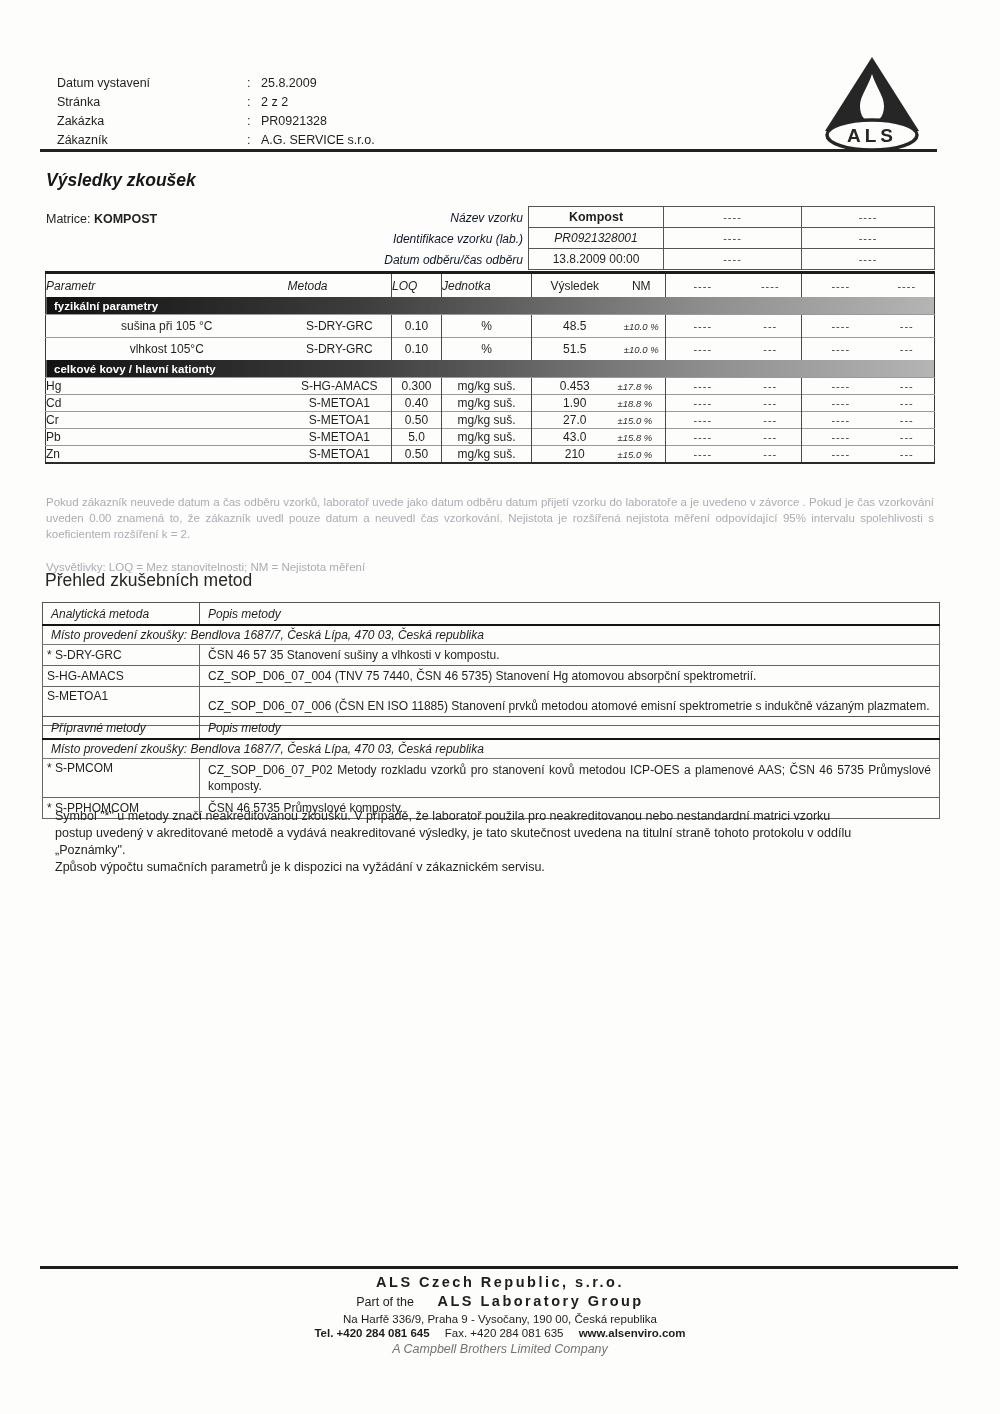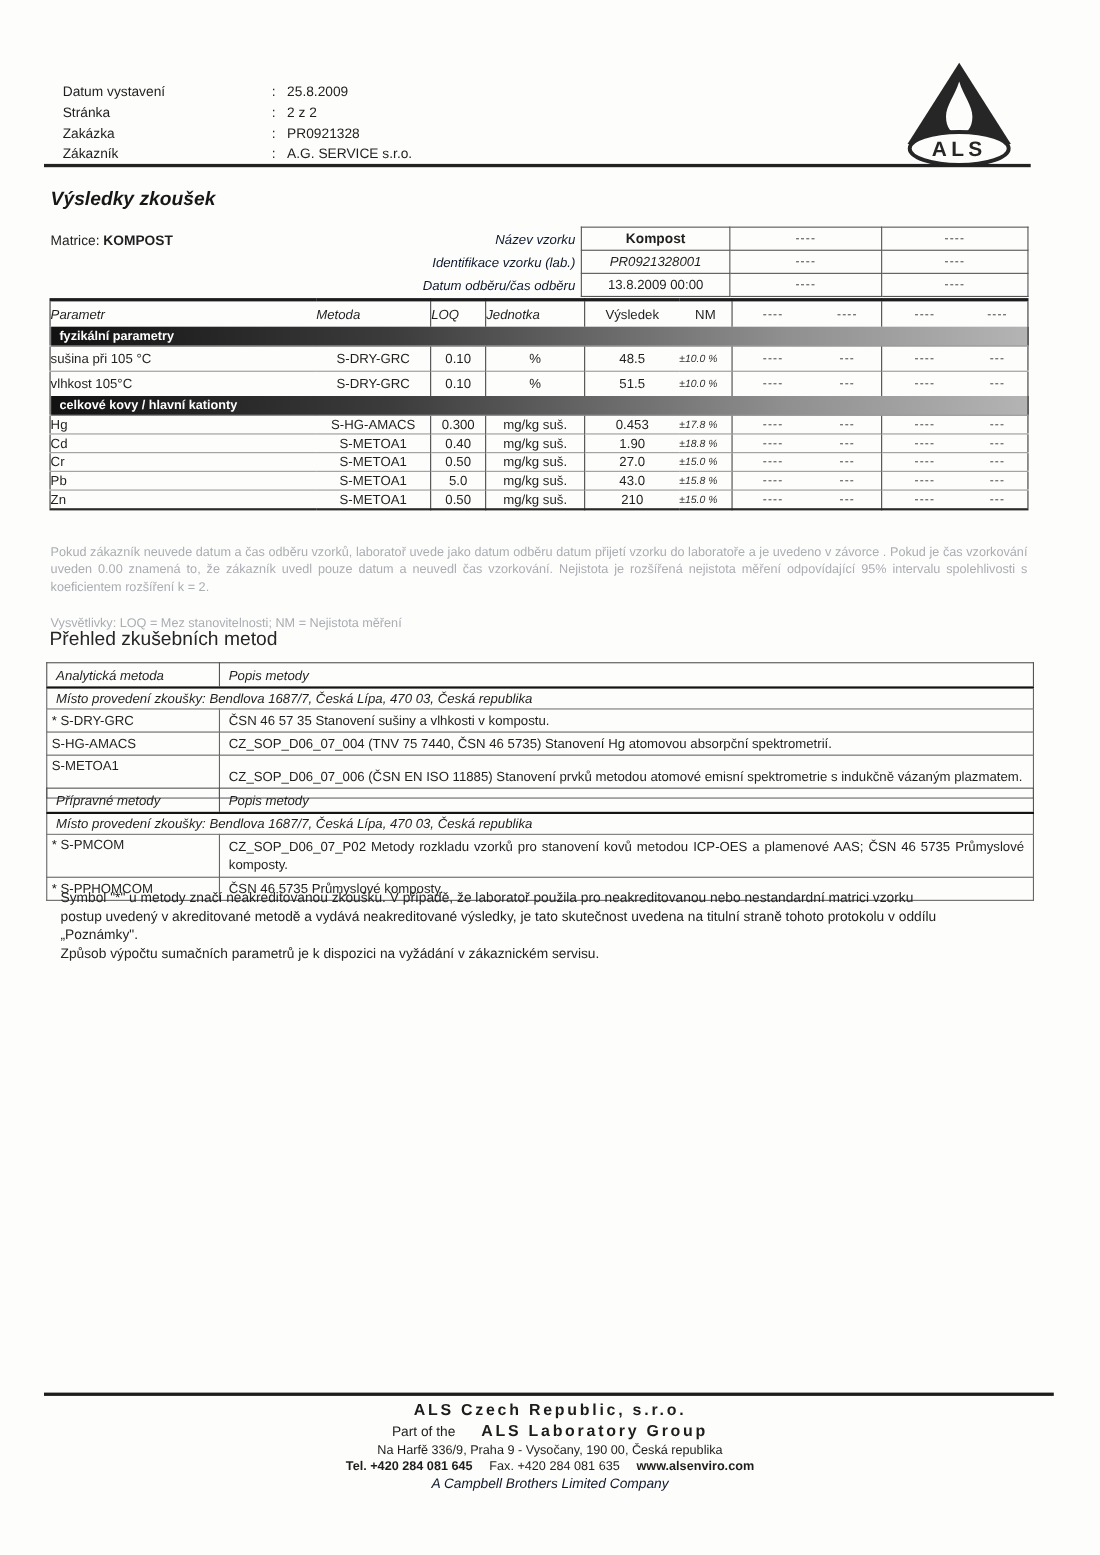--- a/index.html
+++ b/index.html
@@ -33,21 +33,21 @@
     border:1.5px solid #3a3a3a;border-top:3.5px solid #1d1d1d;border-bottom:2.5px solid #2a2a2a;}
   .rtable td,.rtable th{padding:0;font-weight:normal;}
   .rtable thead th{height:23px;vertical-align:middle;}
   .h-ital{font-style:italic;text-align:left;}
   .h-left{text-align:left;padding-left:8px;}
   .h-bold{font-weight:bold;text-align:center;font-style:normal;}
   .bL{border-left:1px solid #4a4a4a;}
   .band td{background:linear-gradient(90deg,#121212 0%,#3c3c3c 35%,#8f8f8f 75%,#b4b4b4 100%);
     color:#fff;font-weight:bold;font-size:11.5px;height:17px;padding-left:8px;}
   .dr td{border-top:1px solid #9a9a9a;}
-  .dr-phys td{height:22px;}
+  .dr-phys td{height:22px;text-align:center;}
   .dr-met td{height:16px;}
   .c-param{font-weight:bold;padding-left:8px;font-size:12px;}
   .c-met{text-align:center;}
   .c-loq{text-align:center;}
   .c-jed{text-align:center;}
   .c-res{text-align:center;font-weight:bold;}
   .c-nm{font-size:9.5px;color:#2e2e2e;text-align:left;padding-left:2px;font-style:italic;}
   .c-dash{text-align:center;}
   
   .notes{position:absolute;top:494px;left:46px;width:888px;color:#aaadb2;
@@ -73,21 +73,21 @@
   
   .frule{position:absolute;top:1266px;left:40px;width:918px;height:2.5px;background:#1c1c1c;}
   .footer{position:absolute;top:1274px;left:0;width:1000px;text-align:center;color:#1d1d1d;}
   .f-co{font-size:14.5px;font-weight:bold;letter-spacing:2.5px;}
   .f-grp-line{margin-top:3px;font-size:12.5px;}
   .f-grp{font-size:14.5px;font-weight:bold;letter-spacing:2.5px;margin-left:20px;}
   .f-addr{margin-top:4px;font-size:11.5px;}
   .f-contact{margin-top:2px;font-size:11.5px;}
   .f-contact .seg{margin:0 6px;}
   .f-b{font-weight:bold;}
-  .f-tag{margin-top:3px;font-size:12.5px;font-style:italic;color:#0f172a;}
+  .f-tag{margin-top:3px;font-size:12.5px;font-style:italic;color:#737373;}
 </style>
 </head>
 <body>
 
 <div class="page">
 
   <div class="hfields">
     <div class="hrow">
       <span class="hlabel">Datum vystavení</span>
       <span class="hsep">:</span>

